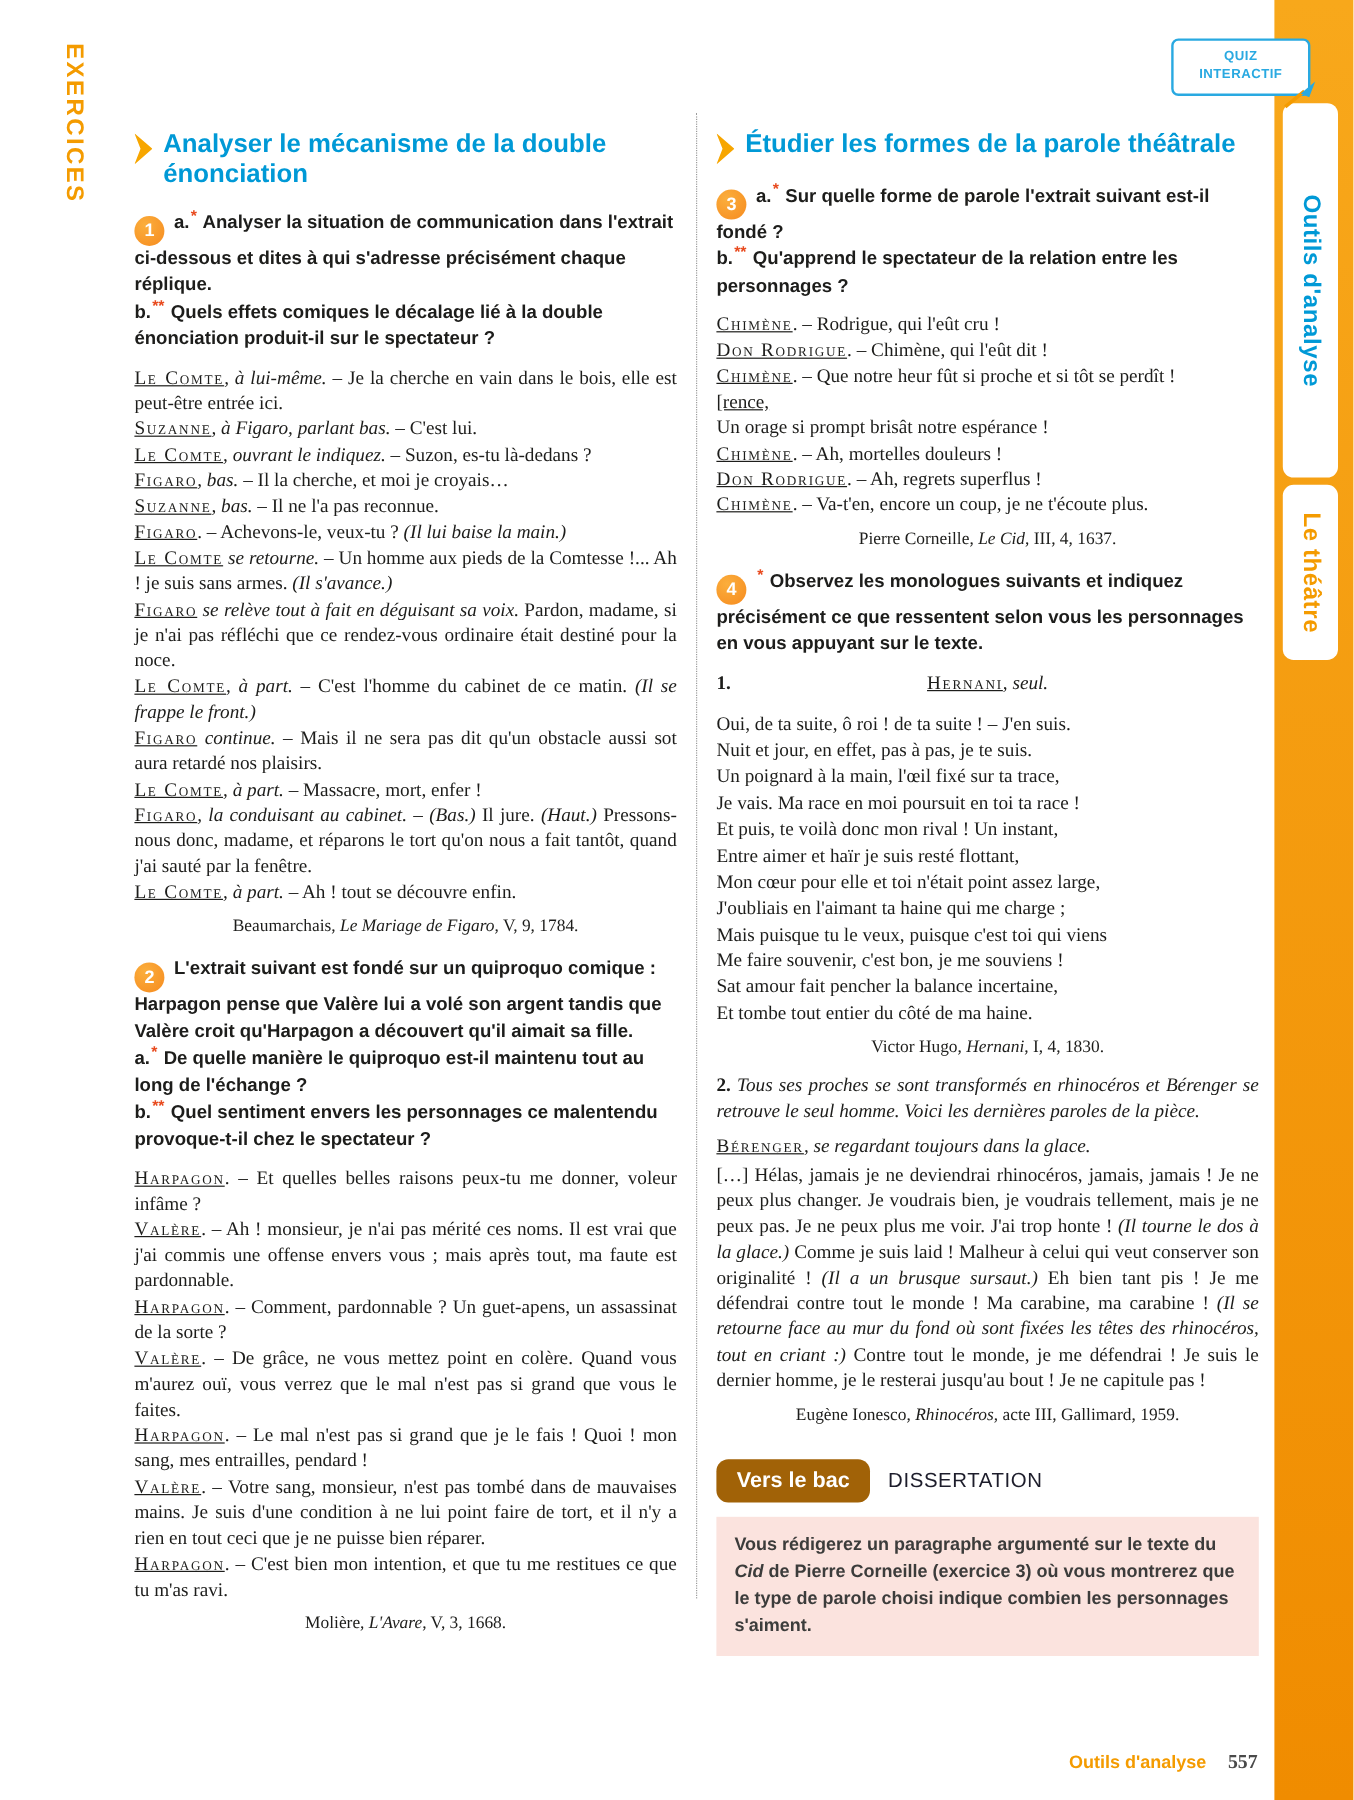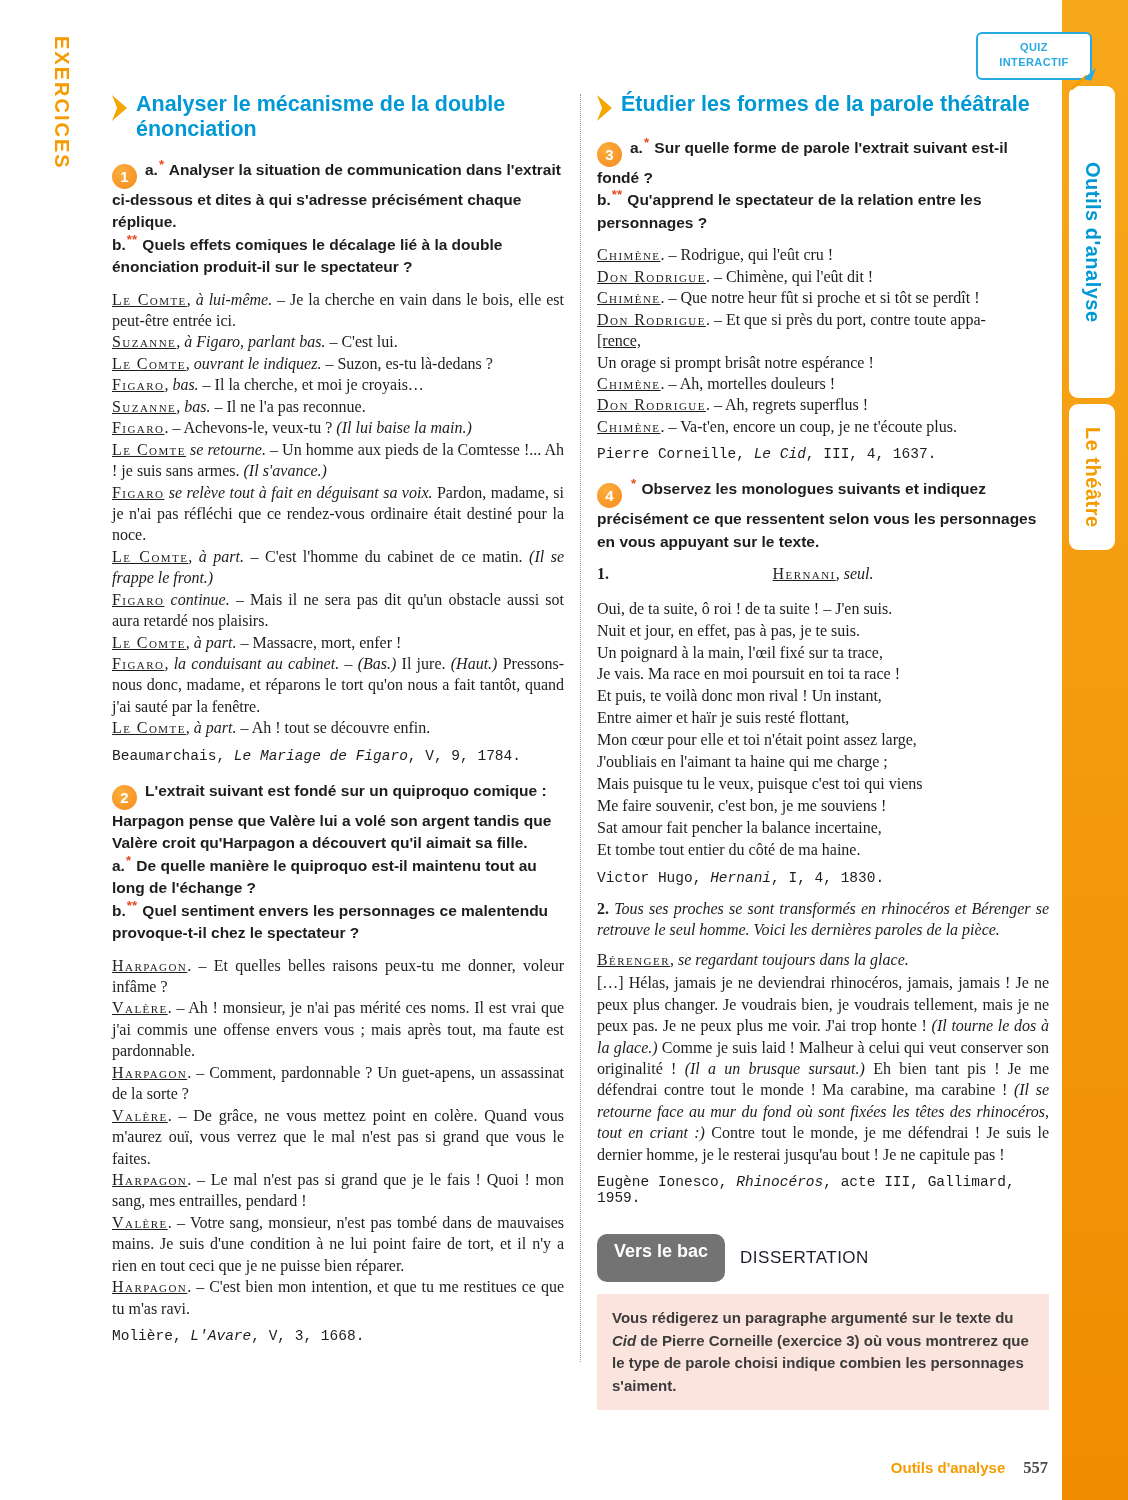--- a/index.html
+++ b/index.html
@@ -25,21 +25,21 @@
   .side-tab span{writing-mode:vertical-rl;font:bold 20px "Liberation Sans",sans-serif;letter-spacing:.5px;}
   .tab-outils{top:86px;height:312px;} .tab-outils span{color:#0099D6;}
   .tab-theatre{top:404px;height:146px;} .tab-theatre span{color:#F49B00;}
 
   
   .columns{position:absolute;left:112px;top:84px;width:938px;display:flex;align-items:stretch;}
   .col{width:452px;}
   .col-divider{border-left:1px dotted #9b9b9b;margin:10px 16px 48px 16px;}
 
   
-  .heading{display:flex;gap:9px;margin:8px 0 16px;}
+  .heading{display:flex;gap:9px;margin:24px 0 16px;}
   .chev{flex:0 0 15px;width:15px;height:26px;background:#F7A600;margin-top:3px;
     clip-path:polygon(0 0,100% 50%,0 100%,34% 50%);}
   .heading h2{margin:0;font:bold 21.5px/1.18 "Liberation Sans",sans-serif;color:#0099D6;}
 
   
   .question{font:bold 15.5px/1.45 "Liberation Sans",sans-serif;color:#1d1d1b;margin:16px 0 10px;}
   .exnum{display:inline-flex;width:25px;height:25px;border-radius:50%;
     background:radial-gradient(circle at 35% 30%,#FBAE3C,#F68B1F);color:#fff;
     font:bold 15px "Liberation Sans",sans-serif;align-items:center;justify-content:center;
     margin-right:8px;vertical-align:-7px;}
@@ -47,31 +47,31 @@
 
   
   .dialog{font-size:16px;line-height:1.34;text-align:justify;}
   .dialog p{margin:0;}
   .dline.a-r{text-align:left;text-decoration:underline;}
   .dline.a-c{text-align:center;position:relative;}
   .lead{position:absolute;left:0;font-weight:bold;}
   .sg-sc{font-variant:small-caps;letter-spacing:.09em;text-decoration:underline;}
   .sg-i{font-style:italic;}
   .sg-b{font-weight:bold;}
-  .attribution{text-align:left;font-size:14.5px;margin:9px 0 6px;font-family:Liberation Mono, monospace;}
+  .attribution{text-align:center;font-size:14.5px;margin:9px 0 6px;}
 
   .poem{font-size:16px;line-height:1.37;margin-top:13px;}
   .poem-line{white-space:nowrap;}
   .ionesco-intro{font-size:16px;line-height:1.35;margin:12px 0 8px;text-align:justify;}
   .mono{margin:2px 0 0;}
 
   
   .bac-row{display:flex;align-items:center;gap:15px;margin:28px 0 12px;}
-  .bac-badge{background:#737373;color:#fff;font:bold 18px "Liberation Sans",sans-serif;
-    padding:7px 17px 20px;border-radius:10px;}
+  .bac-badge{background:#a16207;color:#fff;font:bold 18px "Liberation Sans",sans-serif;
+    padding:7px 17px 8px;border-radius:10px;}
   .bac-type{font:17px "Liberation Sans",sans-serif;color:#1d1d2b;letter-spacing:.5px;}
   .bac-box{background:#FBE3DE;padding:13px 15px;font:bold 15px/1.5 "Liberation Sans",sans-serif;color:#3c3c3b;}
 
   
   .footer{position:absolute;right:80px;bottom:22px;display:flex;align-items:baseline;gap:18px;}
   .footer .flabel{font:bold 15px "Liberation Sans",sans-serif;color:#F49B00;}
   .footer .fpage{font:bold 16.5px "Liberation Serif",serif;color:#4a4a4a;}
 </style>
 </head>
 <body>
@@ -143,21 +143,20 @@
       <div class="heading">
         <div class="chev"></div>
         <h2>Étudier les formes de la parole théâtrale</h2>
       </div>
 
       <p class="question"><span class="exnum">3</span><span class="sg-n">a.</span><sup class="sg-ast">*</sup><span class="sg-n"> Sur quelle forme de parole l'extrait suivant est-il fondé ?</span><br><span class="sg-n">b.</span><sup class="sg-ast">**</sup><span class="sg-n"> Qu'apprend le spectateur de la relation entre les personnages ?</span></p>
       <div class="dialog">
           <p class="dline"><span class="sg-sc">Chimène</span><span class="sg-n">. – Rodrigue, qui l'eût cru !</span></p>
           <p class="dline"><span class="sg-sc">Don Rodrigue</span><span class="sg-n">. – Chimène, qui l'eût dit !</span></p>
           <p class="dline"><span class="sg-sc">Chimène</span><span class="sg-n">. – Que notre heur fût si proche et si tôt se perdît !</span></p>
-          <p class="dline"><span class="sg-sc">Don Rodrigue</span><span class="sg-n">. – Et que si près du port, contre toute appa-</span></p>
           <p class="dline a-r"><span class="sg-n">[rence,</span></p>
           <p class="dline"><span class="sg-n">Un orage si prompt brisât notre espérance !</span></p>
           <p class="dline"><span class="sg-sc">Chimène</span><span class="sg-n">. – Ah, mortelles douleurs !</span></p>
           <p class="dline"><span class="sg-sc">Don Rodrigue</span><span class="sg-n">. – Ah, regrets superflus !</span></p>
           <p class="dline"><span class="sg-sc">Chimène</span><span class="sg-n">. – Va-t'en, encore un coup, je ne t'écoute plus.</span></p>
         </div>
       <p class="attribution"><span class="sg-n">Pierre Corneille, </span><span class="sg-i">Le Cid</span><span class="sg-n">, III, 4, 1637.</span></p>
 
       <p class="question"><span class="exnum">4</span><sup class="sg-ast">*</sup><span class="sg-n"> Observez les monologues suivants et indiquez précisément ce que ressentent selon vous les personnages en vous appuyant sur le texte.</span></p>
       <div class="dialog">

